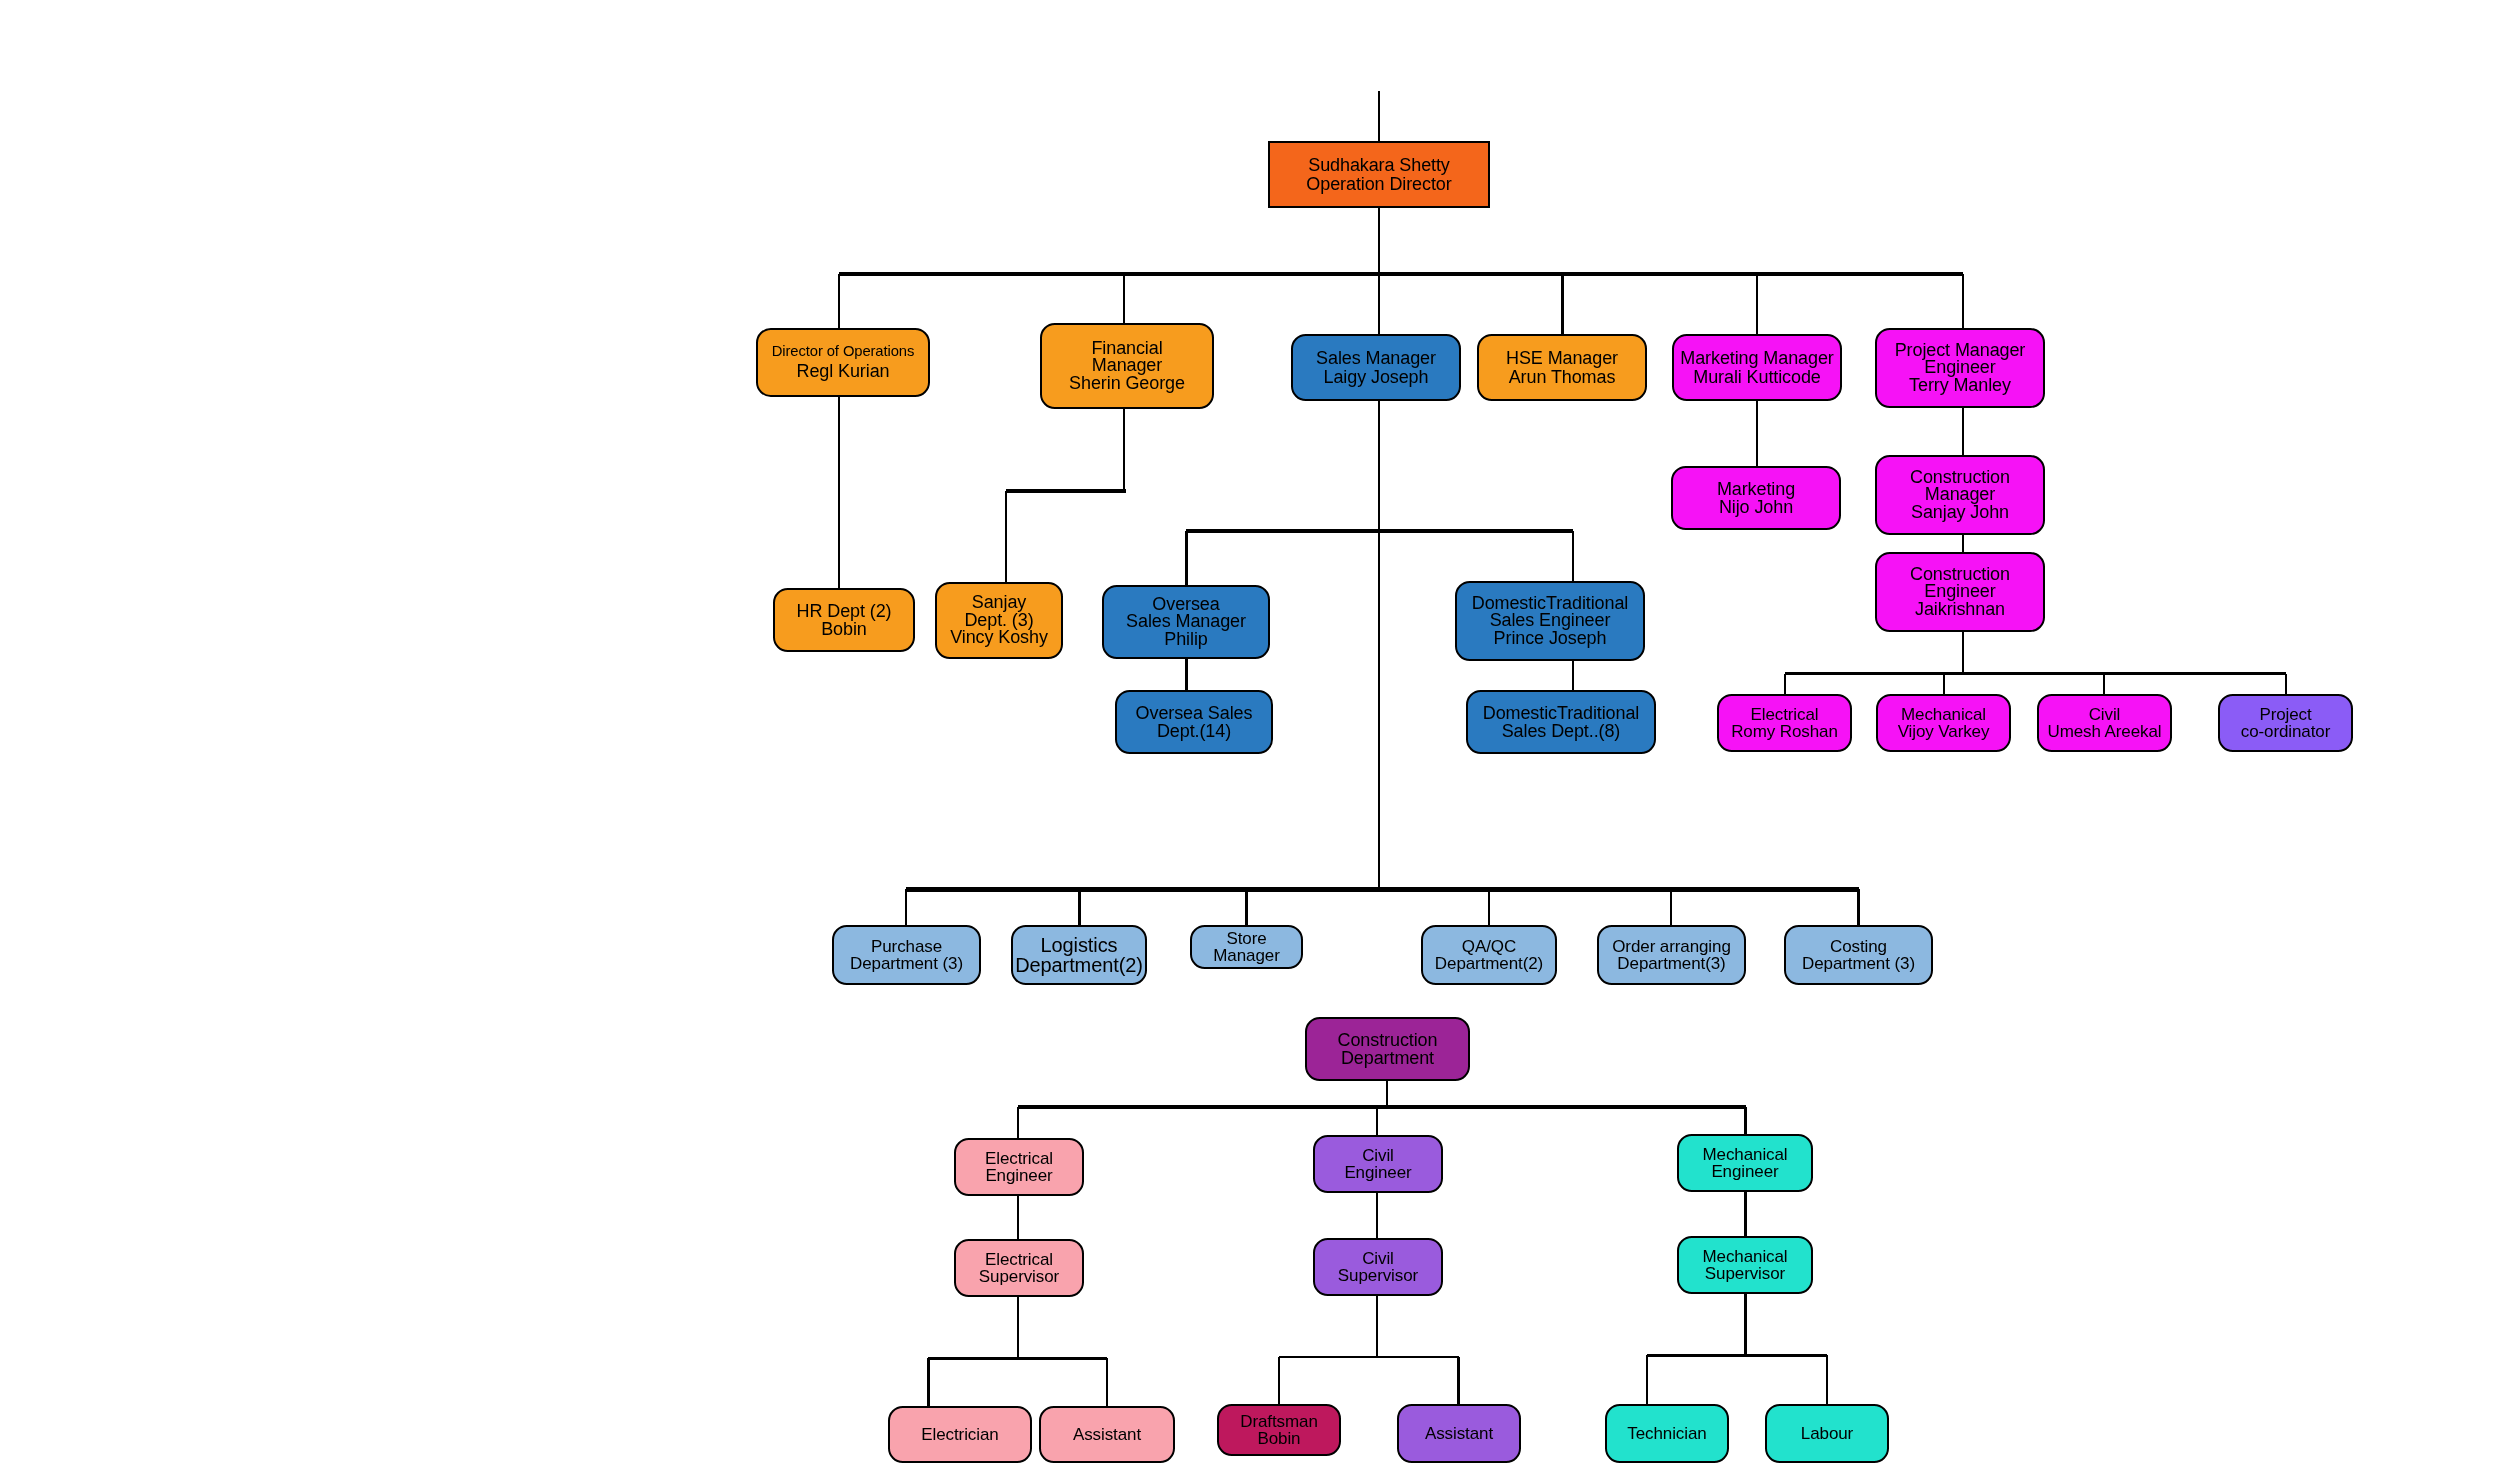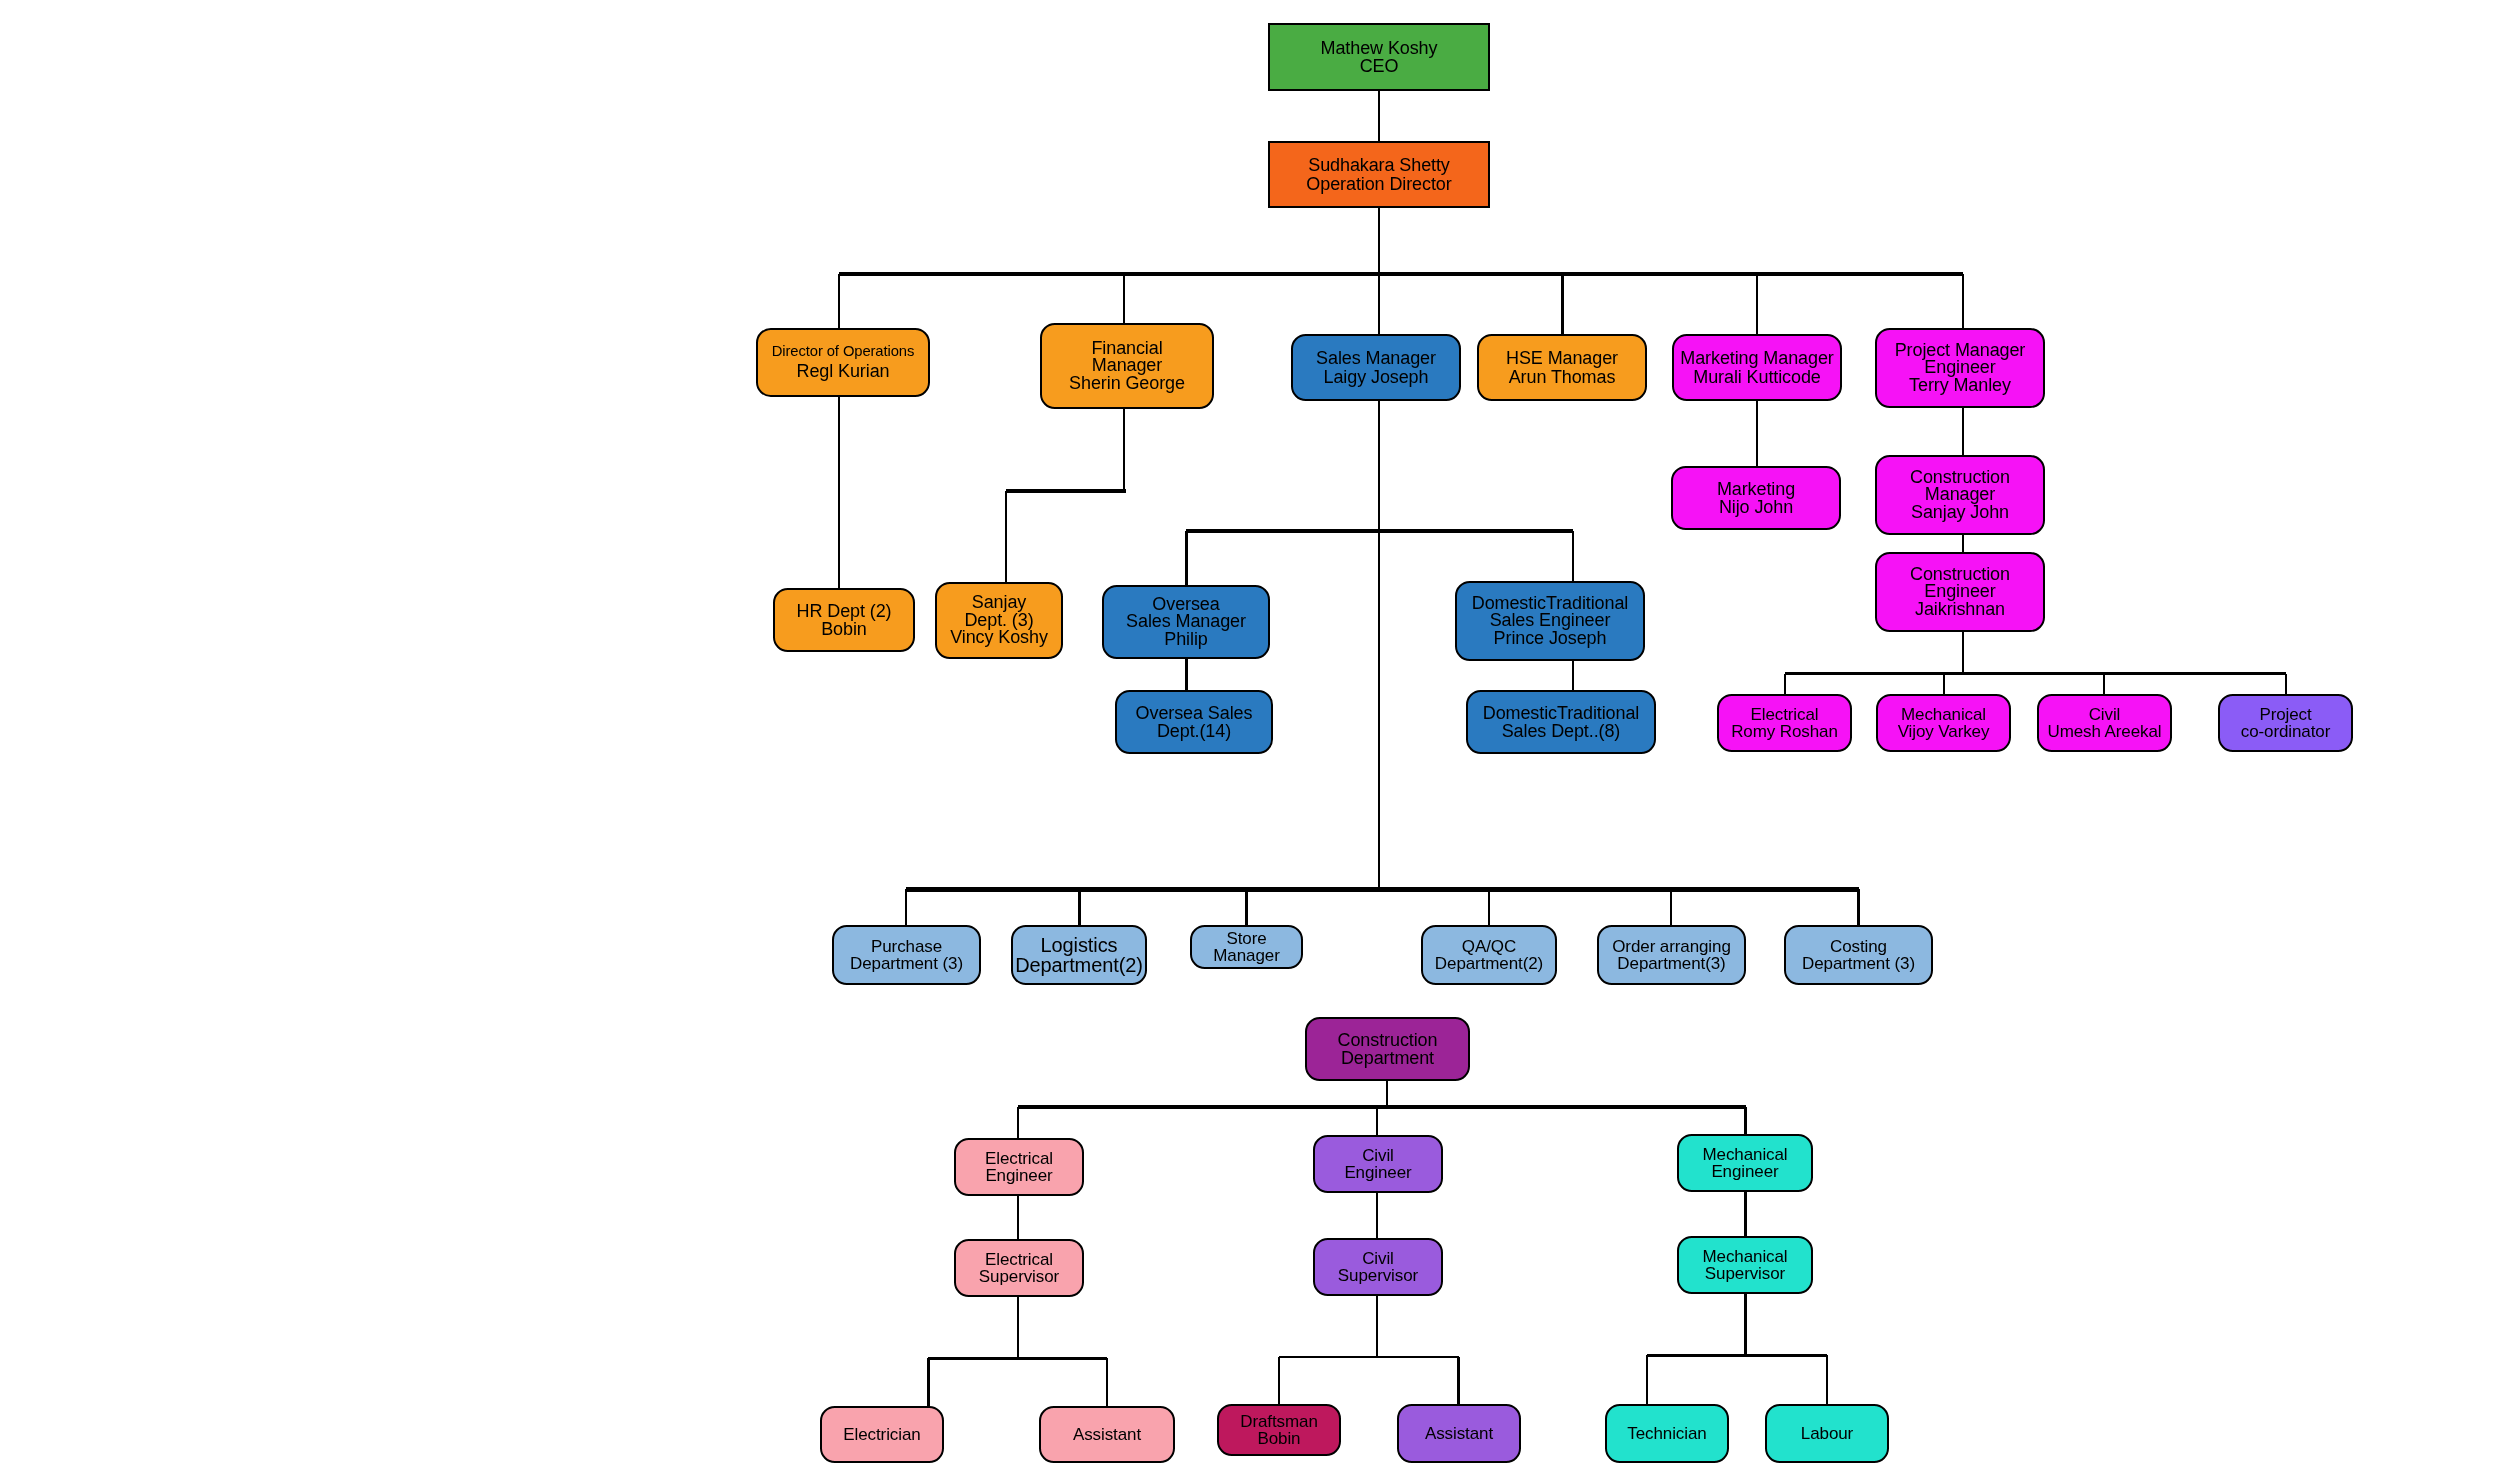--- a/index.html
+++ b/index.html
@@ -122,24 +122,20 @@
       <path d="M 2251 2388 L 2567 2388" stroke-width="5"></path>
       <path d="M 2251 2388 L 2251 2470"></path>
       <path d="M 2567 2388 L 2567 2470"></path>
 
       <path d="M 3072 2277 L 3072 2385"></path>
       <path d="M 2899 2385 L 3215 2385" stroke-width="5"></path>
       <path d="M 2899 2385 L 2899 2470"></path>
       <path d="M 3215 2385 L 3215 2470"></path>
     </g>
   </svg>
-<div class="node sq" style="left: 1268px; top: 23px; width: 222px; height: 68px; background: rgb(74, 172, 67); font-size: 18px;">
-      <span class="ln">Mathew Koshy</span>
-      <span class="ln">CEO</span>
-    </div>
     <div class="node sq" style="left: 1268px; top: 141px; width: 222px; height: 67px; background: rgb(244, 102, 27); font-size: 18px;">
       <span class="ln">Sudhakara Shetty</span>
       <span class="ln">Operation Director</span>
     </div>
     <div class="node rd tight" style="left: 756px; top: 328px; width: 174px; height: 69px; background: rgb(247, 156, 30); font-size: 18px;">
       <span class="ln" style="font-size: 14.8px;">Director of Operations</span>
       <span class="ln" style="height: 4.5px;">&nbsp;</span>
       <span class="ln">Regl Kurian</span>
     </div>
     <div class="node rd tight" style="left: 1040px; top: 323px; width: 174px; height: 86px; background: rgb(247, 156, 30); font-size: 18px;">
@@ -266,21 +262,21 @@
       <span class="ln">Supervisor</span>
     </div>
     <div class="node rd" style="left: 1313px; top: 1238px; width: 130px; height: 58px; background: rgb(154, 91, 221); font-size: 17px;">
       <span class="ln">Civil</span>
       <span class="ln">Supervisor</span>
     </div>
     <div class="node rd" style="left: 1677px; top: 1236px; width: 136px; height: 58px; background: rgb(34, 226, 205); font-size: 17px;">
       <span class="ln">Mechanical</span>
       <span class="ln">Supervisor</span>
     </div>
-    <div class="node rd" style="left: 820px; top: 1406px; width: 124px; height: 57px; background: rgb(249, 163, 173); font-size: 17px;">
+    <div class="node rd" style="left: 888px; top: 1406px; width: 144px; height: 57px; background: rgb(249, 163, 173); font-size: 17px;">
       <span class="ln">Electrician</span>
     </div>
     <div class="node rd" style="left: 1039px; top: 1406px; width: 136px; height: 57px; background: rgb(249, 163, 173); font-size: 17px;">
       <span class="ln">Assistant</span>
     </div>
     <div class="node rd" style="left: 1217px; top: 1404px; width: 124px; height: 52px; background: #be185d; font-size: 17px;">
       <span class="ln">Draftsman</span>
       <span class="ln">Bobin</span>
     </div>
     <div class="node rd" style="left: 1397px; top: 1404px; width: 124px; height: 59px; background: rgb(154, 91, 221); font-size: 17px;">

